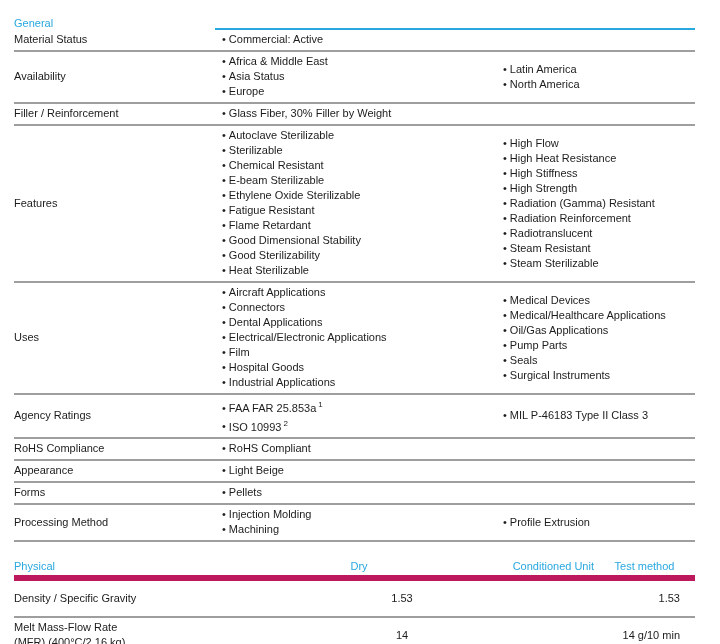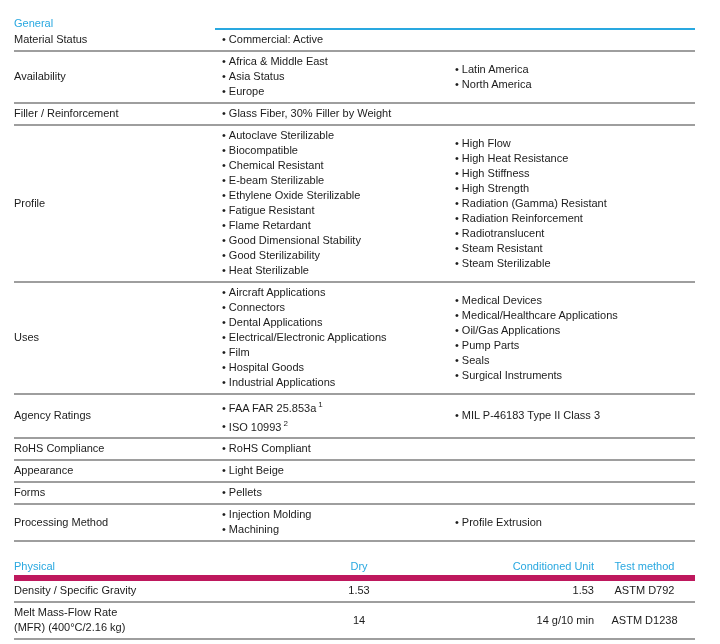--- a/index.html
+++ b/index.html
@@ -19,39 +19,40 @@
 
   .grow {
     display: grid; grid-template-columns: 201px 1fr;
     align-items: center;
     border-bottom: 2px solid #9e9e9e;
     padding: 2px 0 3px;
   }
   .glabel { line-height: 15px; padding-right: 8px; }
   .gvals { display: flex; align-items: center; }
   .gcol1 { flex: 0 0 240px; padding-left: 7px; }
-  .gcol2 { flex: 1; }
+  .gcol2 { flex: 1; margin-left: 48px; }
   .bitem { line-height: 15px; white-space: nowrap; }
   .bullet { display: inline-block; margin-right: 3px; }
   sup { font-size: 8px; margin-left: 2px; }
 
   
   .phys { margin-top: 18px; }
   .phys-header {
     display: grid; grid-template-columns: 300px 90px 190px 1fr;
     align-items: end; border-bottom: 6px solid #be185d; padding-bottom: 2px;
   }
   .col-h { color: #29a8e0; line-height: 13px; }
   .ph-dry  { text-align: center; }
   .ph-cond { text-align: right; }
   .ph-test { text-align: center; }
   .ph-row {
     display: grid; grid-template-columns: 300px 90px 190px 1fr;
     align-items: center; border-bottom: 2px solid #9e9e9e;
     padding: 2px 0 3px;
+    gap: 43px;
   }
   .ph-prop { white-space: pre-line; line-height: 15px; }
   .ph-row div { line-height: 15px; }
 </style>
 </head>
 <body>
 
 <div class="page">
 
   <section>
@@ -86,25 +87,25 @@
         <div class="grow">
           <div class="glabel">Filler / Reinforcement</div>
           <div class="gvals">
             <div class="gcol1">
               <div class="bitem"><span class="bullet">•</span><span>Glass Fiber, 30% Filler by Weight</span></div>
             </div>
             <div class="gcol2"></div>
           </div>
         </div>
         <div class="grow">
-          <div class="glabel">Profile</div>
+          <div class="glabel">Features</div>
           <div class="gvals">
             <div class="gcol1">
               <div class="bitem"><span class="bullet">•</span><span>Autoclave Sterilizable</span></div>
-              <div class="bitem"><span class="bullet">•</span><span>Biocompatible</span></div>
+              <div class="bitem"><span class="bullet">•</span><span>Sterilizable</span></div>
               <div class="bitem"><span class="bullet">•</span><span>Chemical Resistant</span></div>
               <div class="bitem"><span class="bullet">•</span><span>E-beam Sterilizable</span></div>
               <div class="bitem"><span class="bullet">•</span><span>Ethylene Oxide Sterilizable</span></div>
               <div class="bitem"><span class="bullet">•</span><span>Fatigue Resistant</span></div>
               <div class="bitem"><span class="bullet">•</span><span>Flame Retardant</span></div>
               <div class="bitem"><span class="bullet">•</span><span>Good Dimensional Stability</span></div>
               <div class="bitem"><span class="bullet">•</span><span>Good Sterilizability</span></div>
               <div class="bitem"><span class="bullet">•</span><span>Heat Sterilizable</span></div>
             </div>
             <div class="gcol2">

